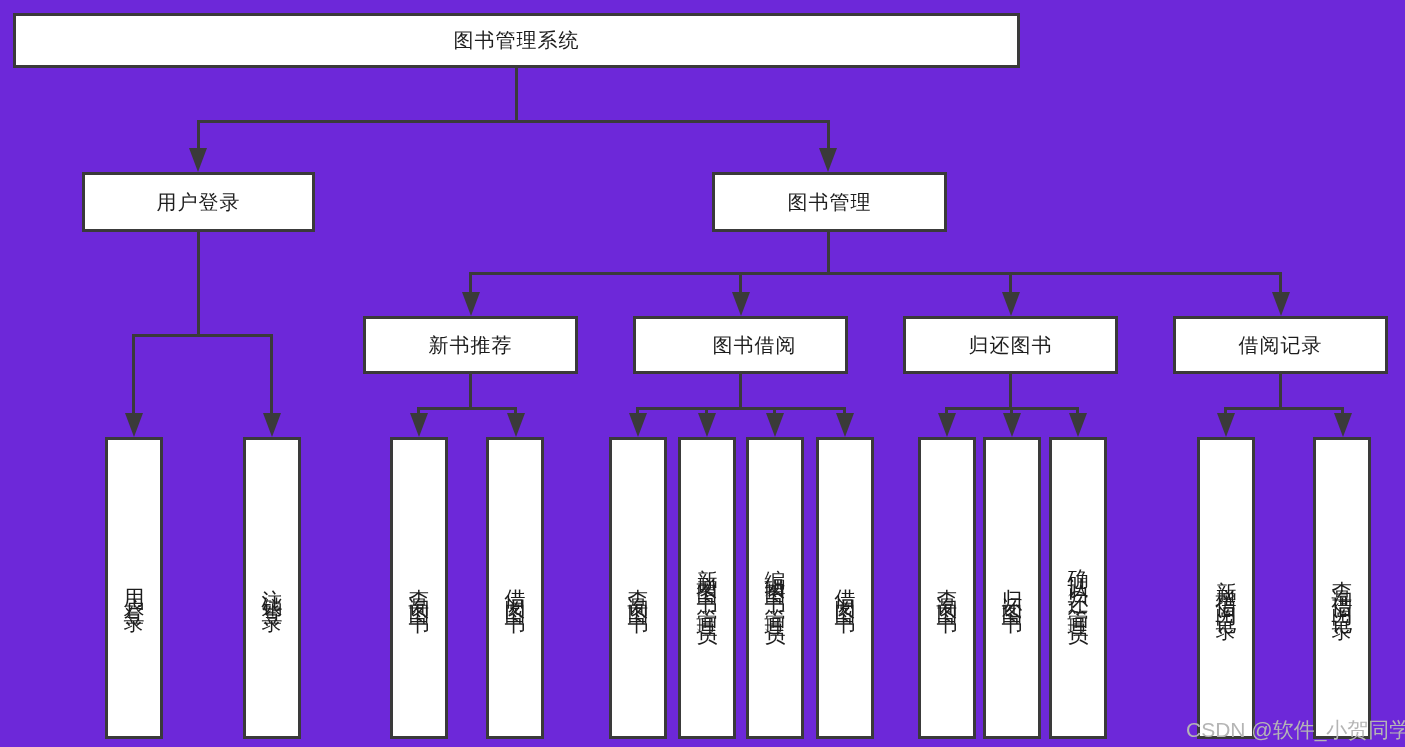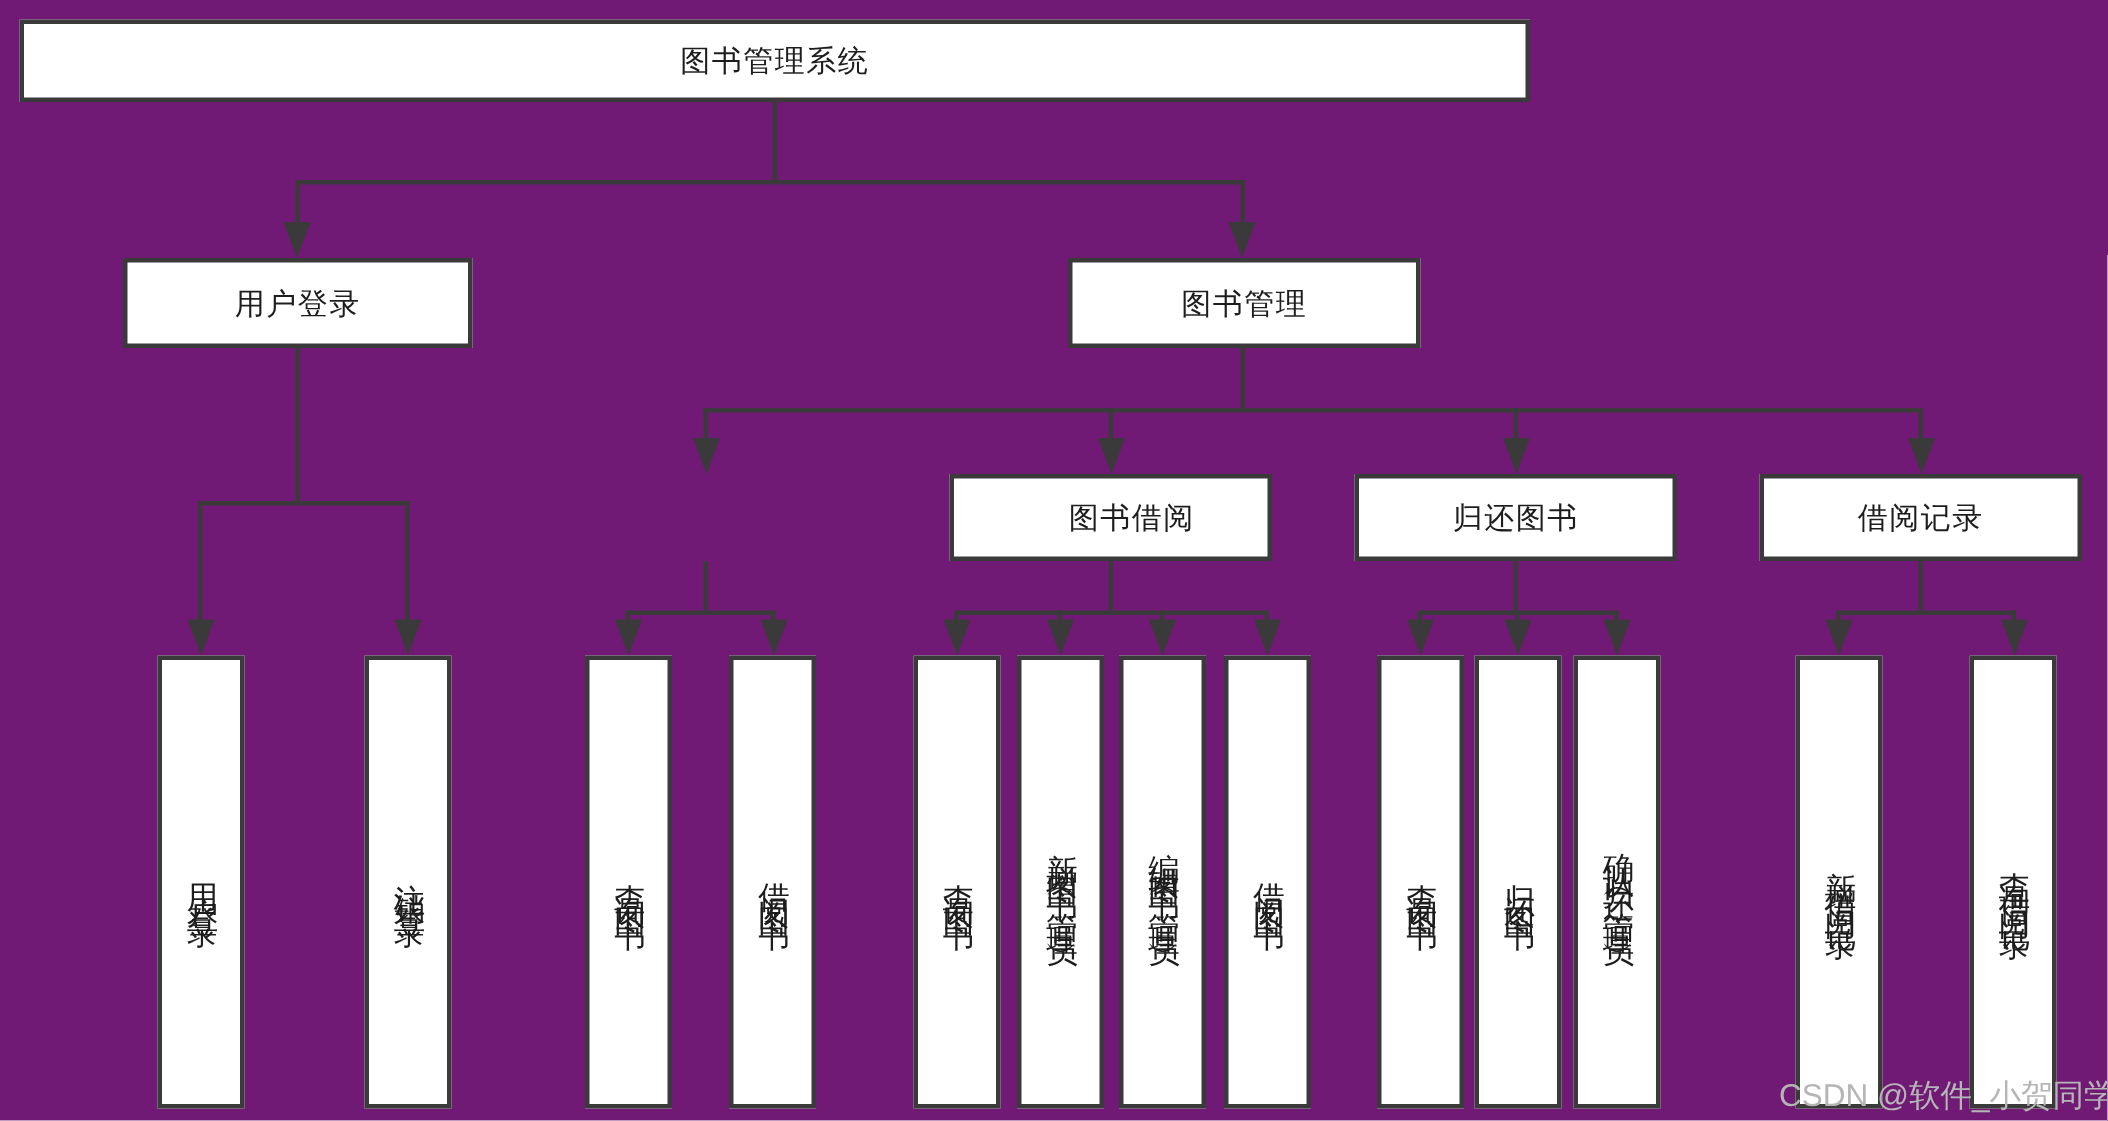--- a/index.html
+++ b/index.html
@@ -2,21 +2,21 @@
 <html style="--line: #3a3a3a; --text: #1d1d1d; --watermark: #b5b5b5;"><head>
 <meta charset="utf-8">
 <style>
   :root {
     --line: #3a3a3a;
     --text: #1d1d1d;
     --watermark: #b5b5b5;
   }
   html, body { margin:0; padding:0; background:#ffffff; }
   .stage {
-    position:relative; width:1405px; height:747px; background:#701a75;
+    position:relative; width:1405px; height:747px; background:#6d28d9;
     font-family:"Liberation Sans","DejaVu Sans",sans-serif; color:var(--text);
     overflow:hidden;
   }
   .box {
     position:absolute; box-sizing:border-box; background:#fff;
     border:3px solid var(--line); color:var(--text);
   }
   .hbox { display:flex; align-items:center; justify-content:center; font-size:20px; letter-spacing:1px; }
   .leaf {
     width:58px; height:302px; writing-mode:vertical-lr; text-orientation:mixed;
@@ -37,20 +37,21 @@
 </head>
 <body>
 
 <div class="stage">
 
   <div class="box hbox" style="left:13px; top:13px; width:1007px; height:55px;">图书管理系统</div>
 
   <div class="box hbox" style="left:82px; top:172px; width:233px; height:60px;">用户登录</div>
   <div class="box hbox" style="left:712px; top:172px; width:235px; height:60px;text-align:center;">图书管理</div>
 
+  <div class="box hbox" style="left:363px; top:316px; width:215px; height:58px;">新书推荐</div>
   <div class="box hbox" style="left:633px; top:316px; width:215px; height:58px;padding-left:28px;">图书借阅</div>
   <div class="box hbox" style="left:903px; top:316px; width:215px; height:58px;">归还图书</div>
   <div class="box hbox" style="left:1173px; top:316px; width:215px; height:58px;">借阅记录</div>
 
   <div class="box leaf" style="left:105px; top:437px;">用户登录</div>
   <div class="box leaf" style="left:243px; top:437px;">注销登录</div>
 
   <div class="box leaf" style="left:390px; top:437px;">查询图书</div>
   <div class="box leaf" style="left:486px; top:437px;">借阅图书</div>
 

